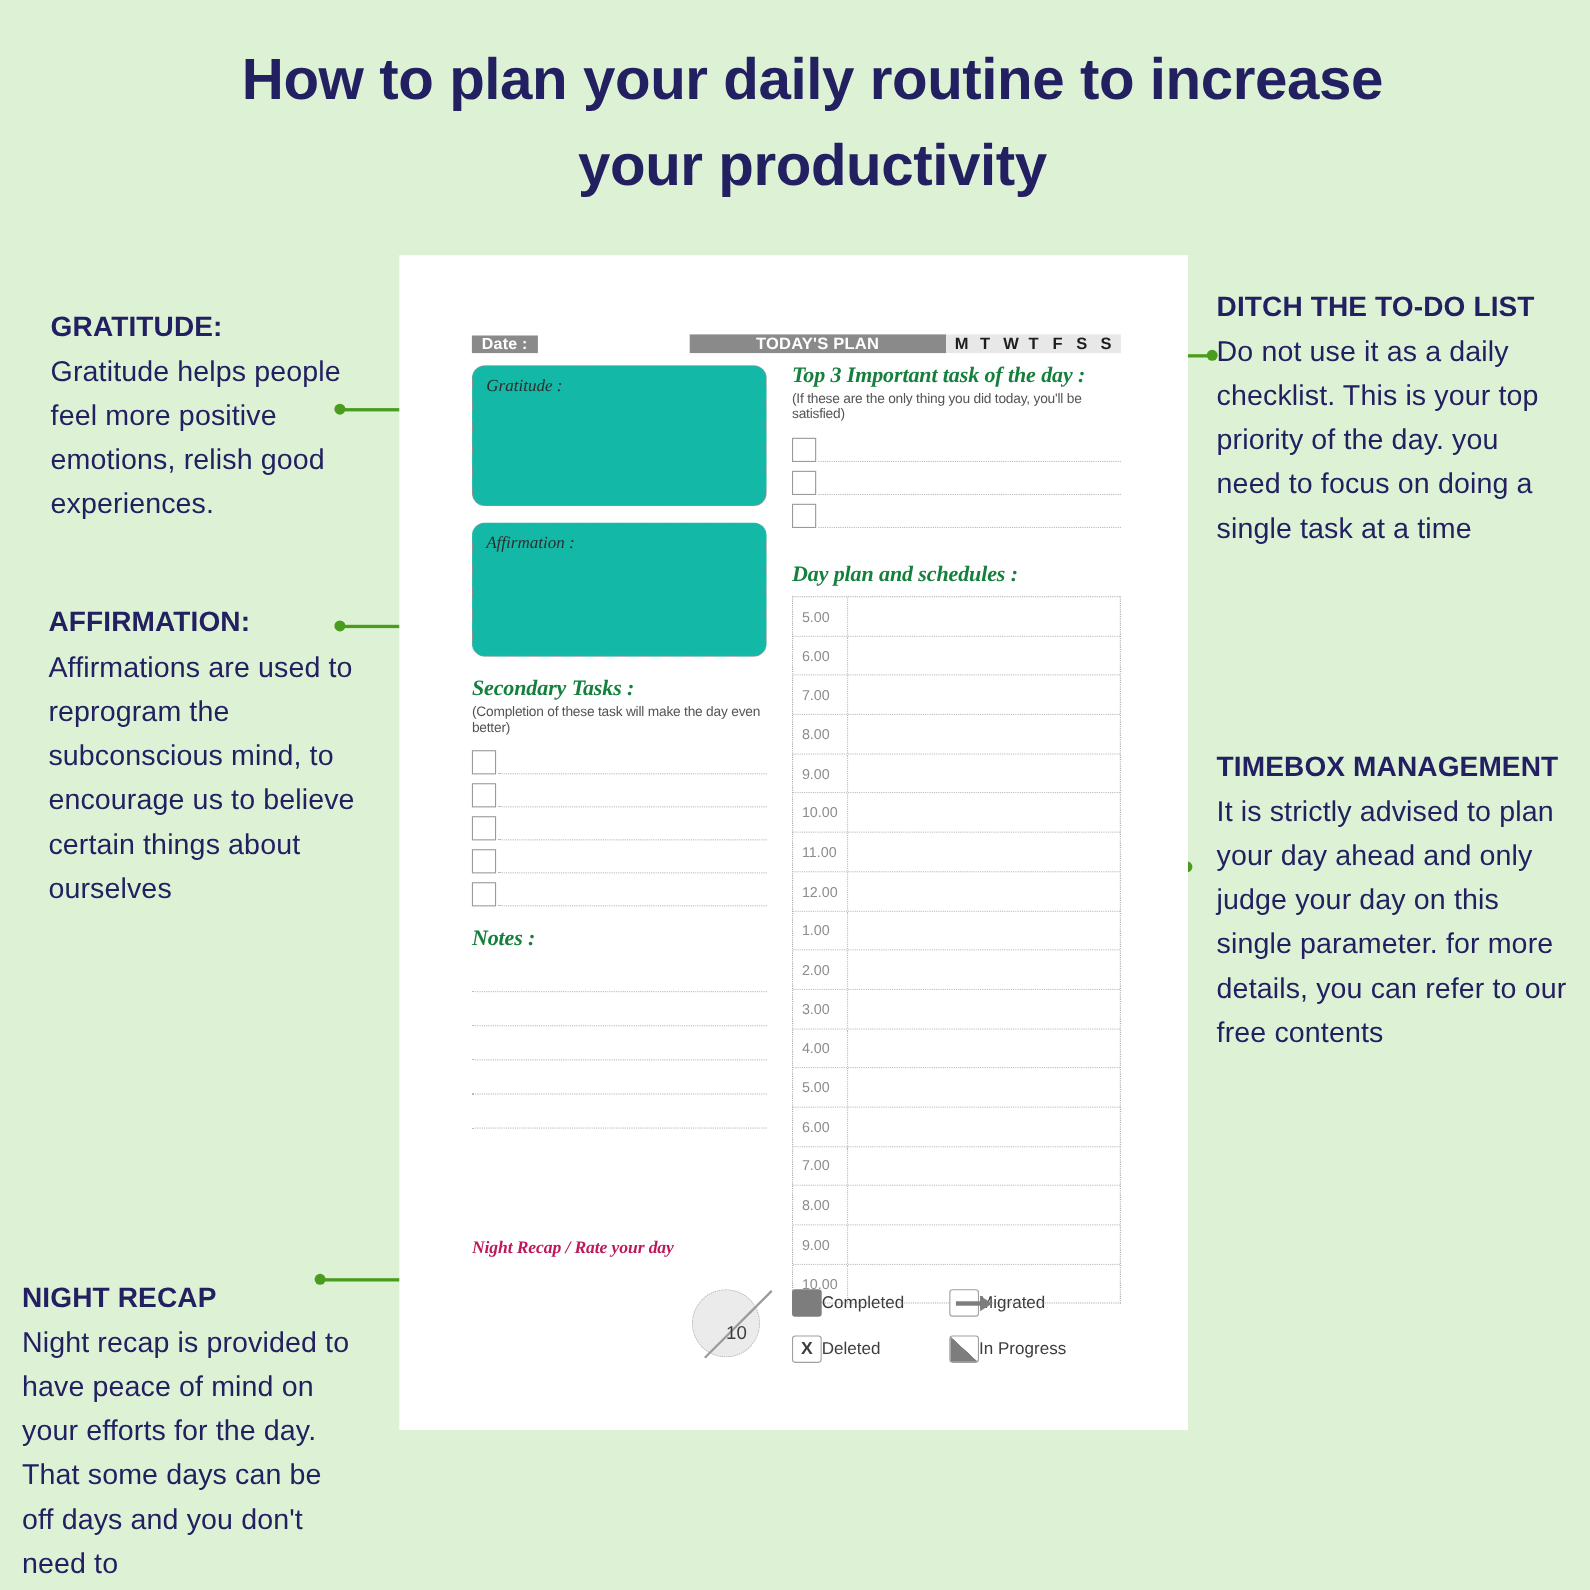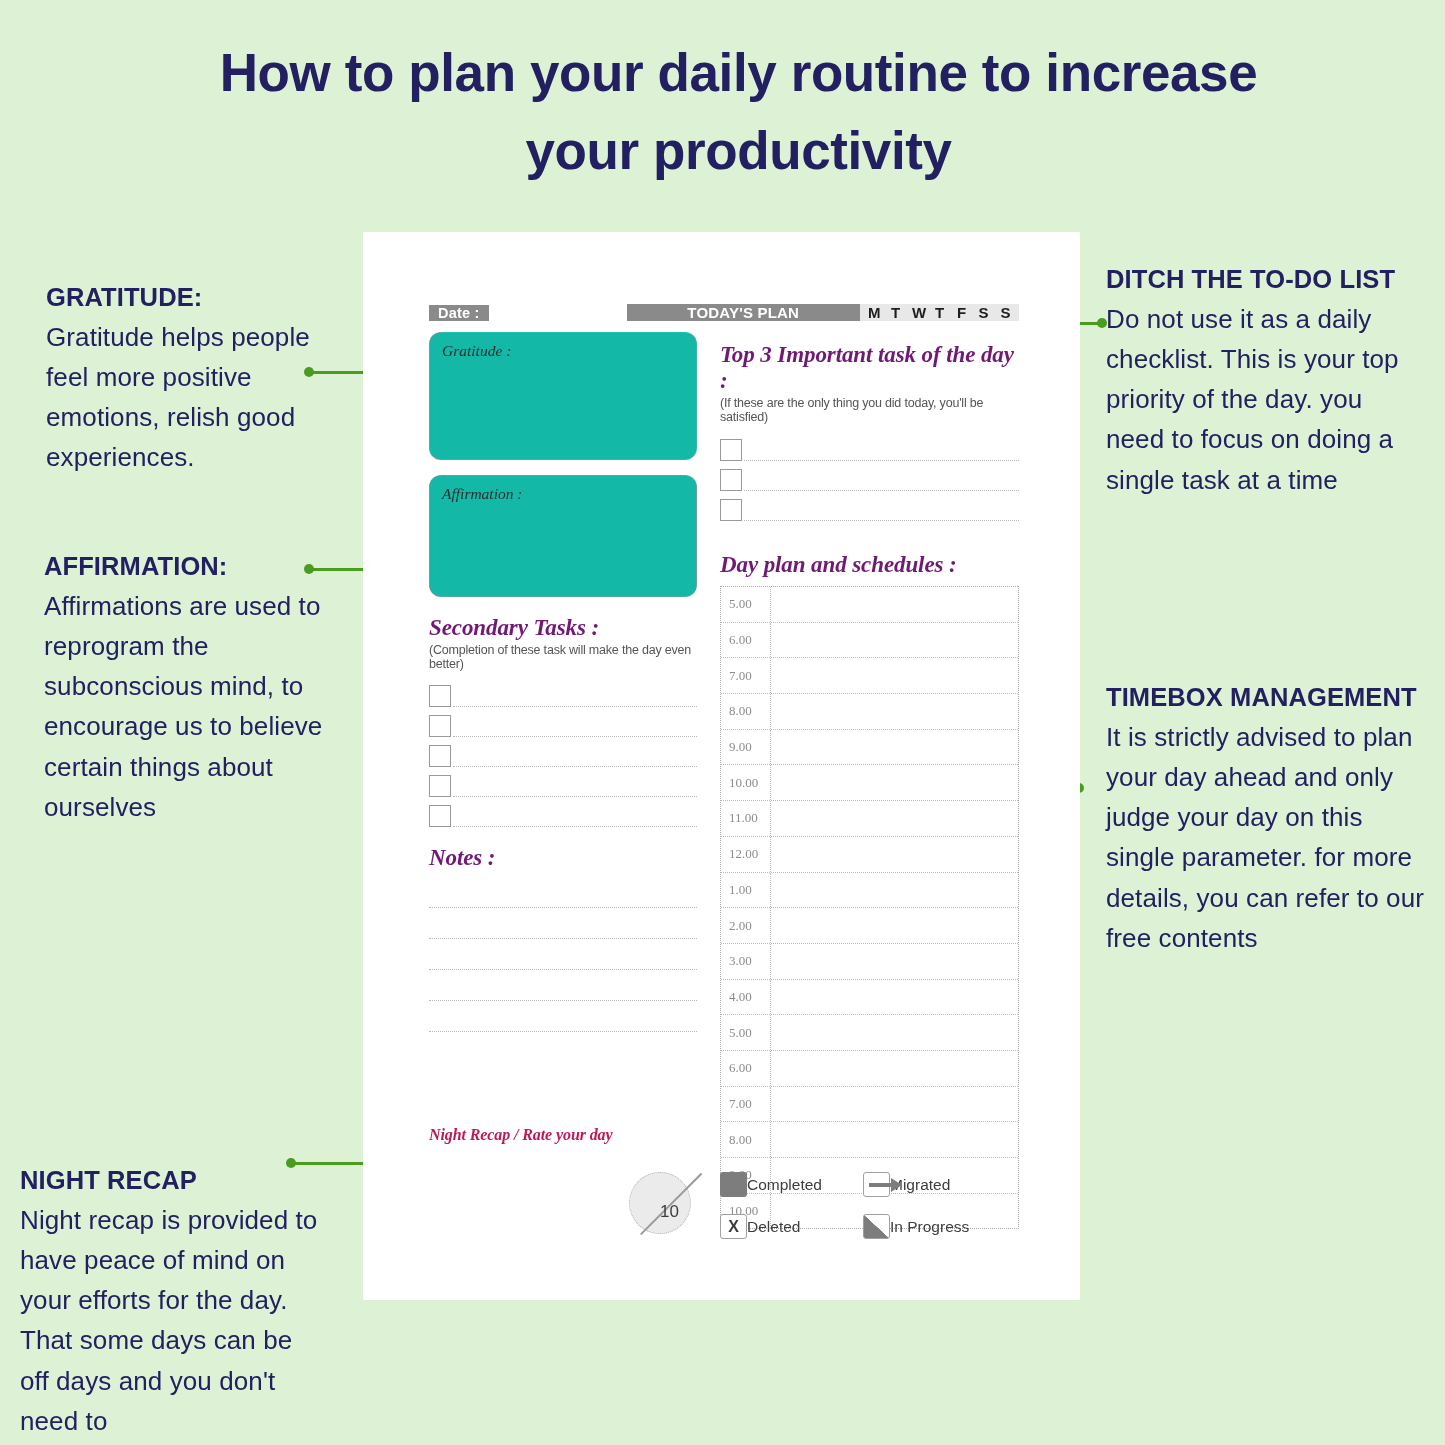--- a/index.html
+++ b/index.html
@@ -149,27 +149,26 @@
     color: #2d2d2d;
     font-family: "Liberation Serif", serif;
     font-weight: 500;
   }
   #box-gratitude   { height: 128px; }
   #box-affirmation { height: 122px; margin-top: 15px; }
   #box-exercise    { height: 106px; }
 
   
   .sec-h {
-    font-size: 23px;
+    font-size: 20px;
     font-style: italic;
     font-weight: bold;
-    color: #701a75;
+    color: #15803d;
     font-family: "Liberation Serif", serif;
     letter-spacing: -0.1px;
-    margin-top: 12px;
   }
   .sec-sub {
     font-size: 12.5px;
     color: #555555;
     font-family: "Liberation Sans", sans-serif;
     margin-top: 2px;
     letter-spacing: -0.2px;
   }
 
   
@@ -213,21 +212,21 @@
   .srow:first-child { border-top: 1.4px dotted #a8a8a8; }
   .stime {
     width: 50px;
     flex: none;
     border-right: 1.4px dotted #bcbcbc;
     font-size: 13px;
     color: #8d8d8d;
     display: flex;
     align-items: center;
     padding-left: 8px;
-    font-family: Liberation Serif, serif;
+    font-family: Liberation Sans, sans-serif;
   }
   .sbody { flex: 1; }
 
   
   #nightrecap-label {
     position: absolute;
     left: 66px;
     top: 894px;
     font-size: 16px;
     font-style: italic;

